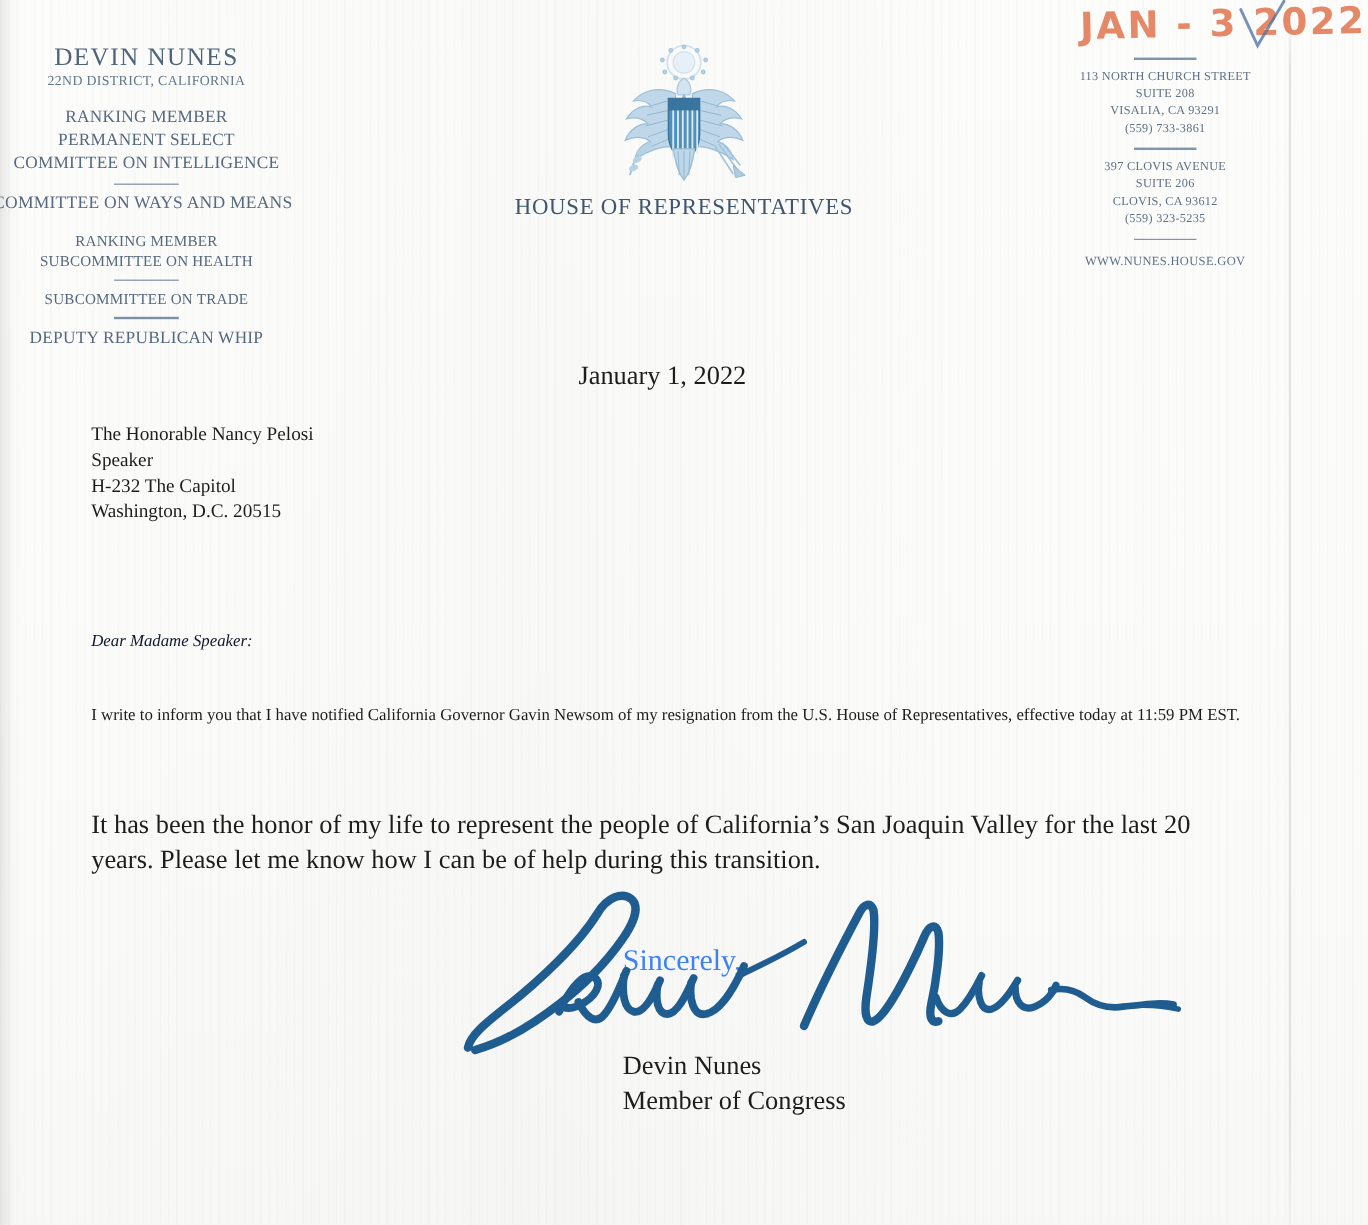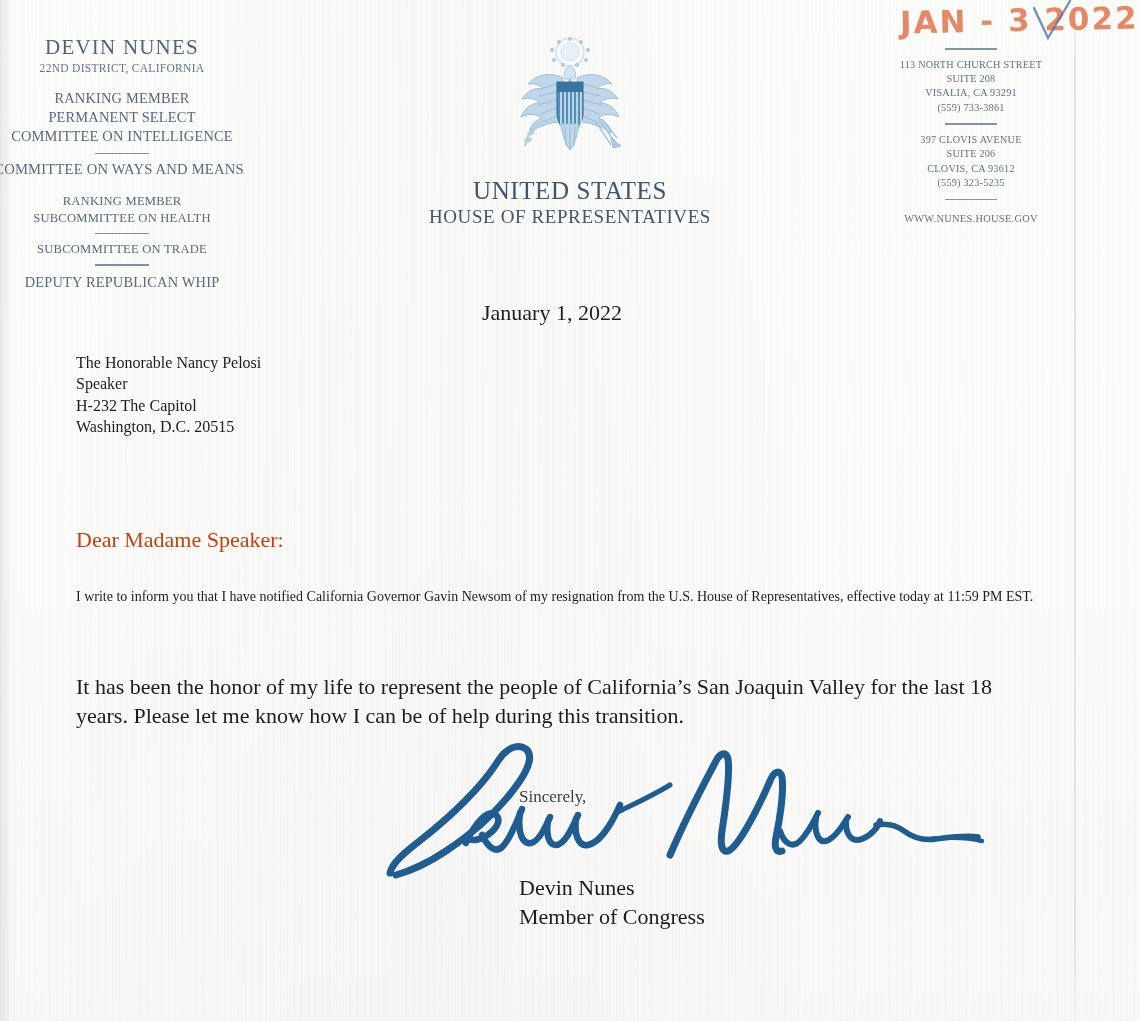--- a/index.html
+++ b/index.html
@@ -178,22 +178,23 @@
     left: 76px;
     top: 352px;
     font-size: 16px;
     line-height: 1.33;
     color: #1d1d1d;
   }
   #salutation {
     position: absolute;
     left: 76px;
     top: 527px;
-    font-size: 22px;
-    color: #c2410c;
+    font-size: 14px;
+    color: #0f172a;
+    font-style: italic;
   }
   #para-1 {
     position: absolute;
     left: 76px;
     top: 588px;
     width: 965px;
     font-size: 14px;
     line-height: 1.33;
     color: #1d1d1d;
   }
@@ -203,22 +204,22 @@
     top: 672px;
     width: 965px;
     font-size: 22px;
     line-height: 1.33;
     color: #1d1d1d;
   }
   #closing {
     position: absolute;
     left: 519px;
     top: 787px;
-    font-size: 17px;
-    color: #404040;
+    font-size: 25px;
+    color: #3b82f6;
     z-index: 3;
   }
   #signature-wrap {
     position: absolute;
     left: 370px;
     top: 735px;
     width: 640px;
     height: 150px;
     z-index: 4;
     pointer-events: none;
@@ -343,21 +344,20 @@
         <path d="M116 104 L126 112 L118 114 Z" fill="#a9cade" stroke="#8db3cd" stroke-width="0.8"></path>
 
         <path d="M66 90 C68 102 70 110 75 116 C80 110 82 102 84 90 Z" fill="#bcd6e8" stroke="#95bbd4" stroke-width="1"></path>
         <g stroke="#8db3cd" stroke-width="0.8" fill="none">
           <path d="M70 92 L71 112"></path>
             <path d="M75 92 L75 115"></path>
             <path d="M80 92 L79 112"></path>
         </g>
       </g>
     </svg>
-    <div class="title-line" id="title-us">UNITED STATES</div>
     <div class="title-line" id="title-hor">HOUSE OF REPRESENTATIVES</div>
   </div>
 
   <div id="masthead-right">
     <div class="addr-rule"></div>
 
     <div>
       <div class="addr-line">113 NORTH CHURCH STREET</div>
       <div class="addr-line">SUITE 208</div>
       <div class="addr-line">VISALIA, CA 93291</div>
@@ -381,21 +381,21 @@
   <div id="recipient">
     <div class="nowrap">The Honorable Nancy Pelosi</div>
     <div class="nowrap">Speaker</div>
     <div class="nowrap">H-232 The Capitol</div>
     <div class="nowrap">Washington, D.C. 20515</div>
   </div>
 
   <div id="salutation">Dear Madame Speaker:</div>
 
   <div id="para-1">I write to inform you that I have notified California Governor Gavin Newsom of my resignation from the U.S. House of Representatives, effective today at 11:59 PM EST.</div>
-  <div id="para-2">It has been the honor of my life to represent the people of California’s San Joaquin Valley for the last 18 years. Please let me know how I can be of help during this transition.</div>
+  <div id="para-2">It has been the honor of my life to represent the people of California’s San Joaquin Valley for the last 20 years. Please let me know how I can be of help during this transition.</div>
 
   <div id="closing">Sincerely,</div>
 
   <div id="signature-wrap">
     <svg width="640" height="150" viewBox="0 0 640 150">
       <g fill="none" stroke="#1f5c8f" stroke-linecap="round" stroke-linejoin="round">
 
         <path d="M20 138 C22 128 34 118 52 104 C80 82 112 52 128 26
                  C136 13 148 8 156 14 C164 21 158 36 144 54
                  C126 78 100 100 76 116 C58 128 40 136 26 140" stroke-width="7"></path>

